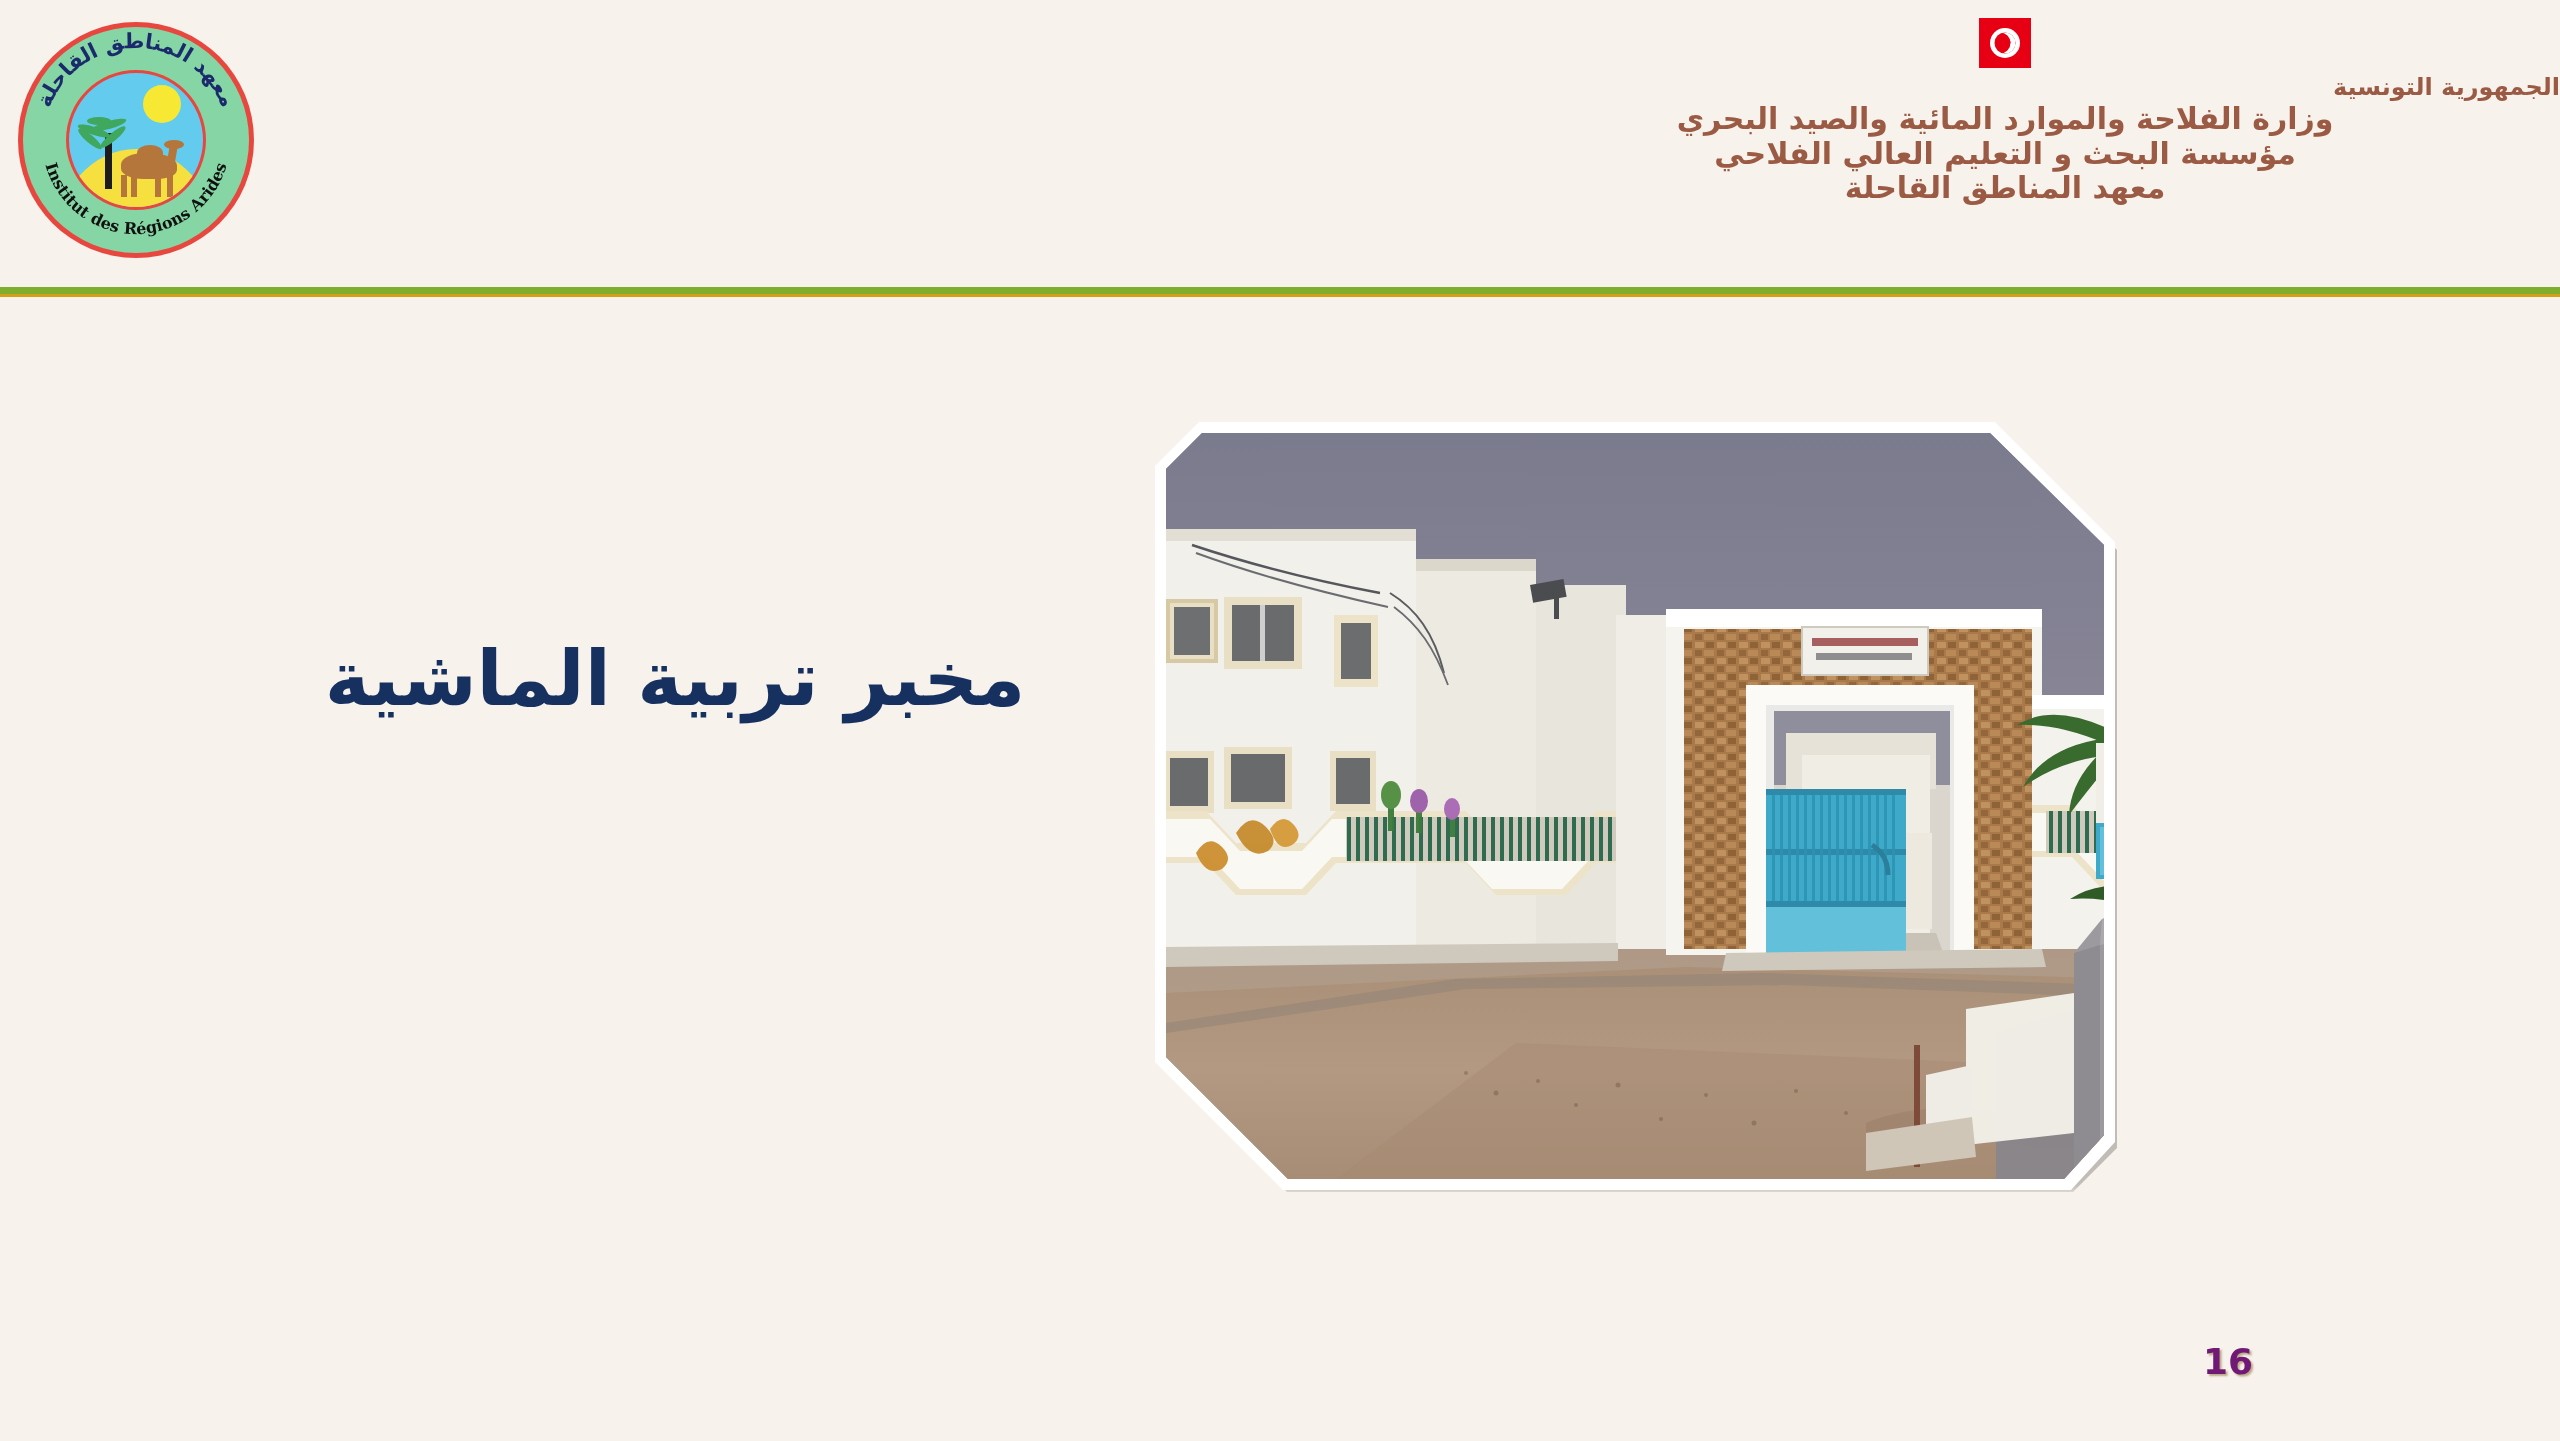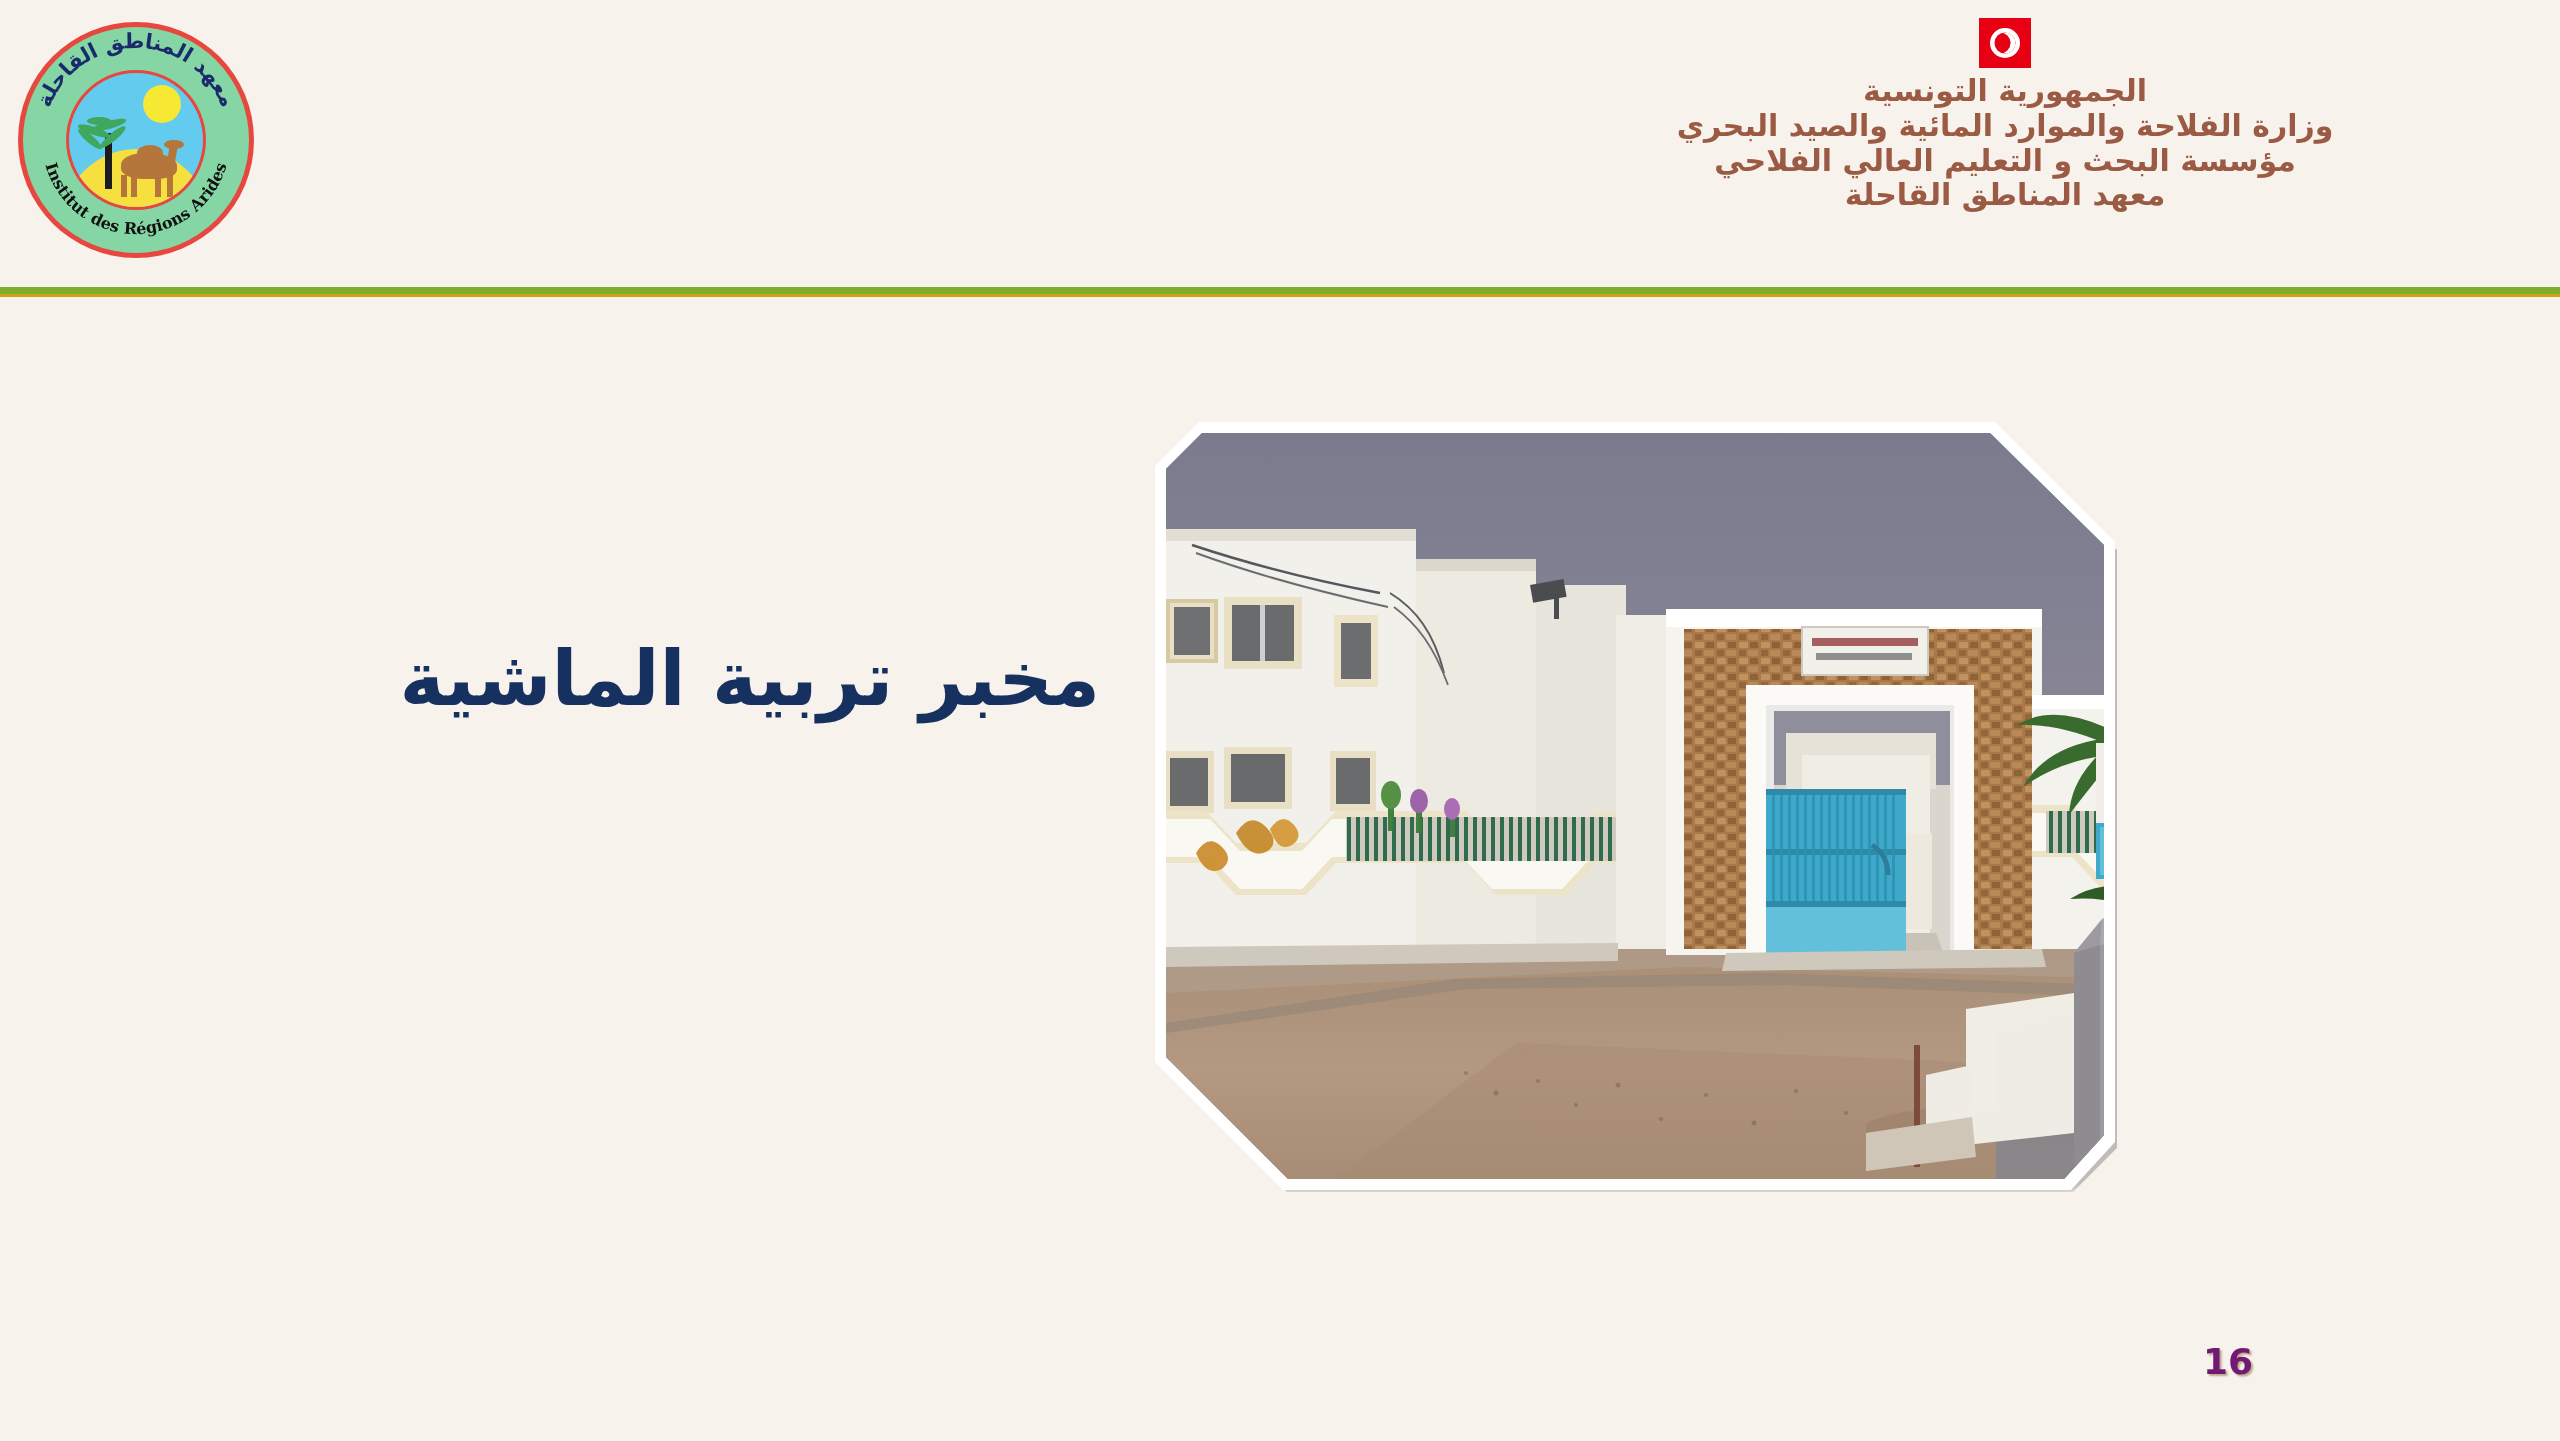--- a/index.html
+++ b/index.html
@@ -71,21 +71,21 @@
     font-size: 14px;
     line-height: 14px;
   }
   .hline {
     color: #9B5A44;
     font-weight: bold;
     line-height: 1.16;
     letter-spacing: 0px;
     white-space: nowrap;
   }
-  .hline.l1 { font-size: 30px; }
+  .hline.l1 { font-size: 24px; text-align: right; }
   .hline.l2 { font-size: 30px; }
   .hline.l3 { font-size: 30px; }
   .hline.l4 { font-size: 30px; }
 
   
   .logo {
     position: absolute;
     left: 18px;
     top: 22px;
     width: 236px;
@@ -233,21 +233,21 @@
     top: 630px;
     width: 850px;
     text-align: center;
     direction: rtl;
     color: #16305F;
     font-size: 76px;
     font-weight: bold;
     line-height: 1.30;
     font-family: "DejaVu Sans", "Liberation Sans", sans-serif;
   }
-  .title .t-line { display: block; white-space: nowrap; text-align: right; }
+  .title .t-line { display: block; white-space: nowrap; }
 
   
   .photo-wrap {
     position: absolute;
     left: 1155px;
     top: 422px;
     width: 1085px;
     height: 772px;
   }
   .photo-shadow {

